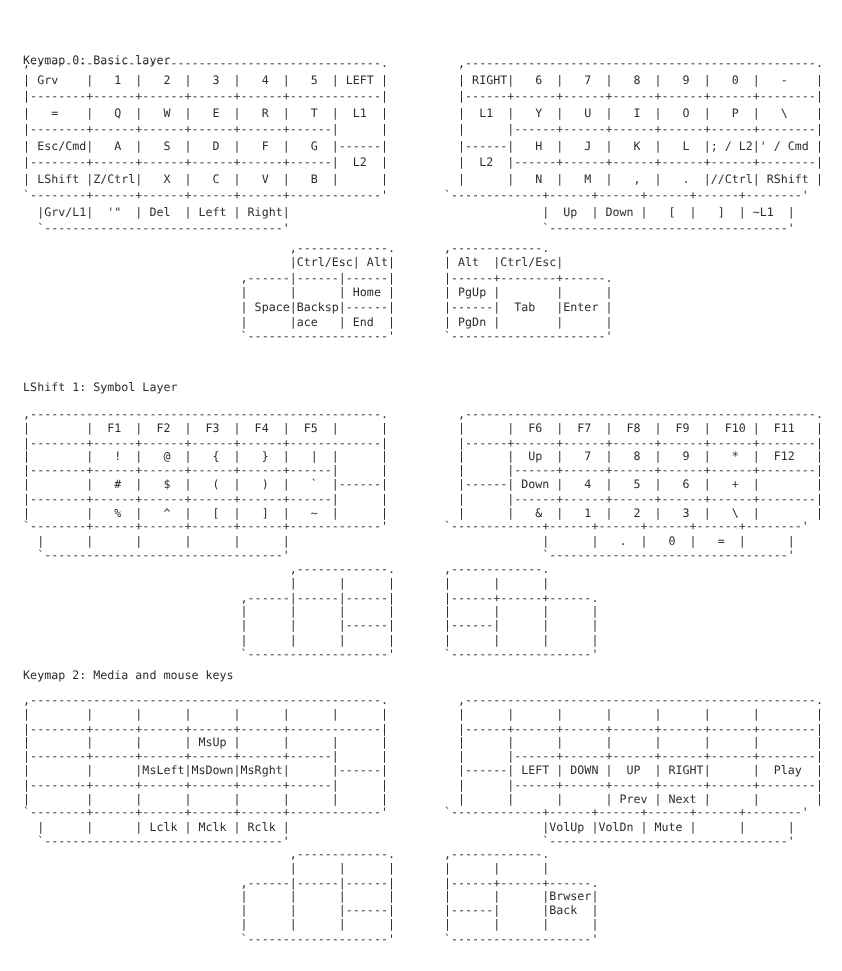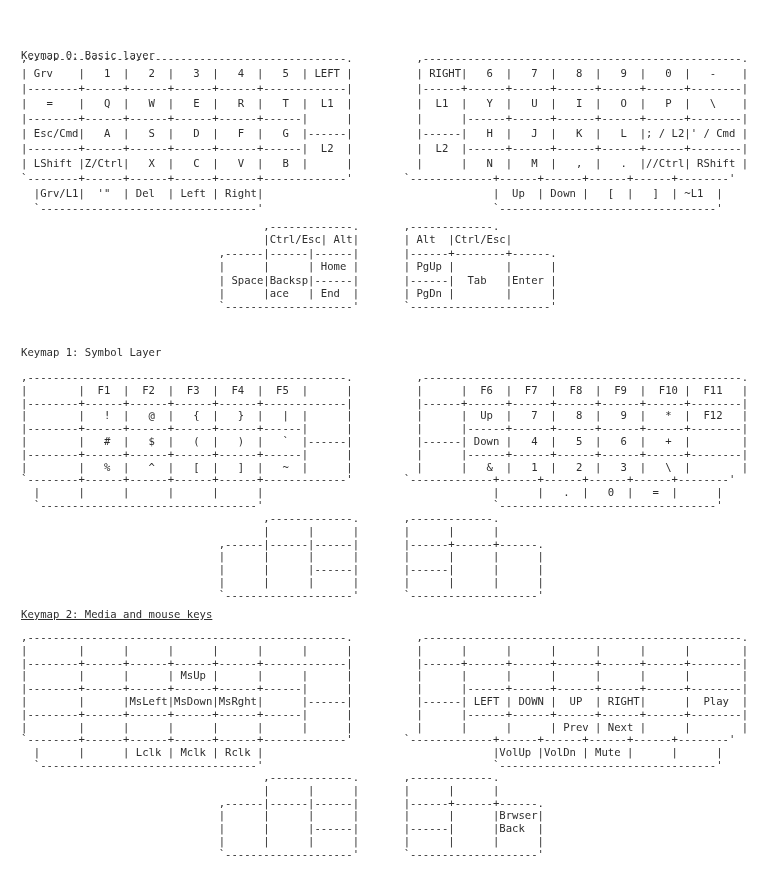--- a/index.html
+++ b/index.html
@@ -30,21 +30,21 @@
   .title   { line-height: 13px; }
   .lh15    { line-height: 15px; }
   .lh134   { line-height: 13.4px; }
   .lh128   { line-height: 12.8px; }
   .t0 { top: 25px; margin-top: 24px; }
   .m0 { top: 51px; }
   .c0 { top: 220px; }
   .t1 { top: 346px; }
   .m1 { top: 371px; }
   .c1 { top: 512px; }
-  .t2 { top: 608px; text-decoration: underline; }
+  .t2 { top: 608px; }
   .m2 { top: 631px; }
   .c2 { top: 771px; }
 </style>
 </head>
 <body>
 
 <div id="doc">
 
   <pre class="title t0">Keymap 0: Basic layer</pre>
   <pre class="lh15  m0">,--------------------------------------------------.          ,--------------------------------------------------.
@@ -59,21 +59,21 @@
   |Grv/L1|  '"  | Del  | Left | Right|                                    |  Up  | Down |   [  |   ]  | ~L1  |
   `----------------------------------'                                    `----------------------------------'</pre>
   <pre class="lh134 c0">                                      ,-------------.       ,-------------.
                                       |Ctrl/Esc| Alt|       | Alt  |Ctrl/Esc|
                                ,------|------|------|       |------+--------+------.
                                |      |      | Home |       | PgUp |        |      |
                                | Space|Backsp|------|       |------|  Tab   |Enter |
                                |      |ace   | End  |       | PgDn |        |      |
                                `--------------------'       `----------------------'</pre>
 
-  <pre class="title t1">Keymap 1: Symbol Layer</pre>
+  <pre class="title t1">LShift 1: Symbol Layer</pre>
   <pre class="lh128 m1">,--------------------------------------------------.          ,--------------------------------------------------.
 |        |  F1  |  F2  |  F3  |  F4  |  F5  |      |          |      |  F6  |  F7  |  F8  |  F9  |  F10 |  F11   |
 |--------+------+------+------+------+-------------|          |------+------+------+------+------+------+--------|
 |        |   !  |   @  |   {  |   }  |   |  |      |          |      |  Up  |   7  |   8  |   9  |   *  |  F12   |
 |--------+------+------+------+------+------|      |          |      |------+------+------+------+------+--------|
 |        |   #  |   $  |   (  |   )  |   `  |------|          |------| Down |   4  |   5  |   6  |   +  |        |
 |--------+------+------+------+------+------|      |          |      |------+------+------+------+------+--------|
 |        |   %  |   ^  |   [  |   ]  |   ~  |      |          |      |   &amp;  |   1  |   2  |   3  |   \  |        |
 `--------+------+------+------+------+-------------'        `-------------+------+------+------+------+--------'
   |      |      |      |      |      |                                    |      |   .  |   0  |   =  |      |

